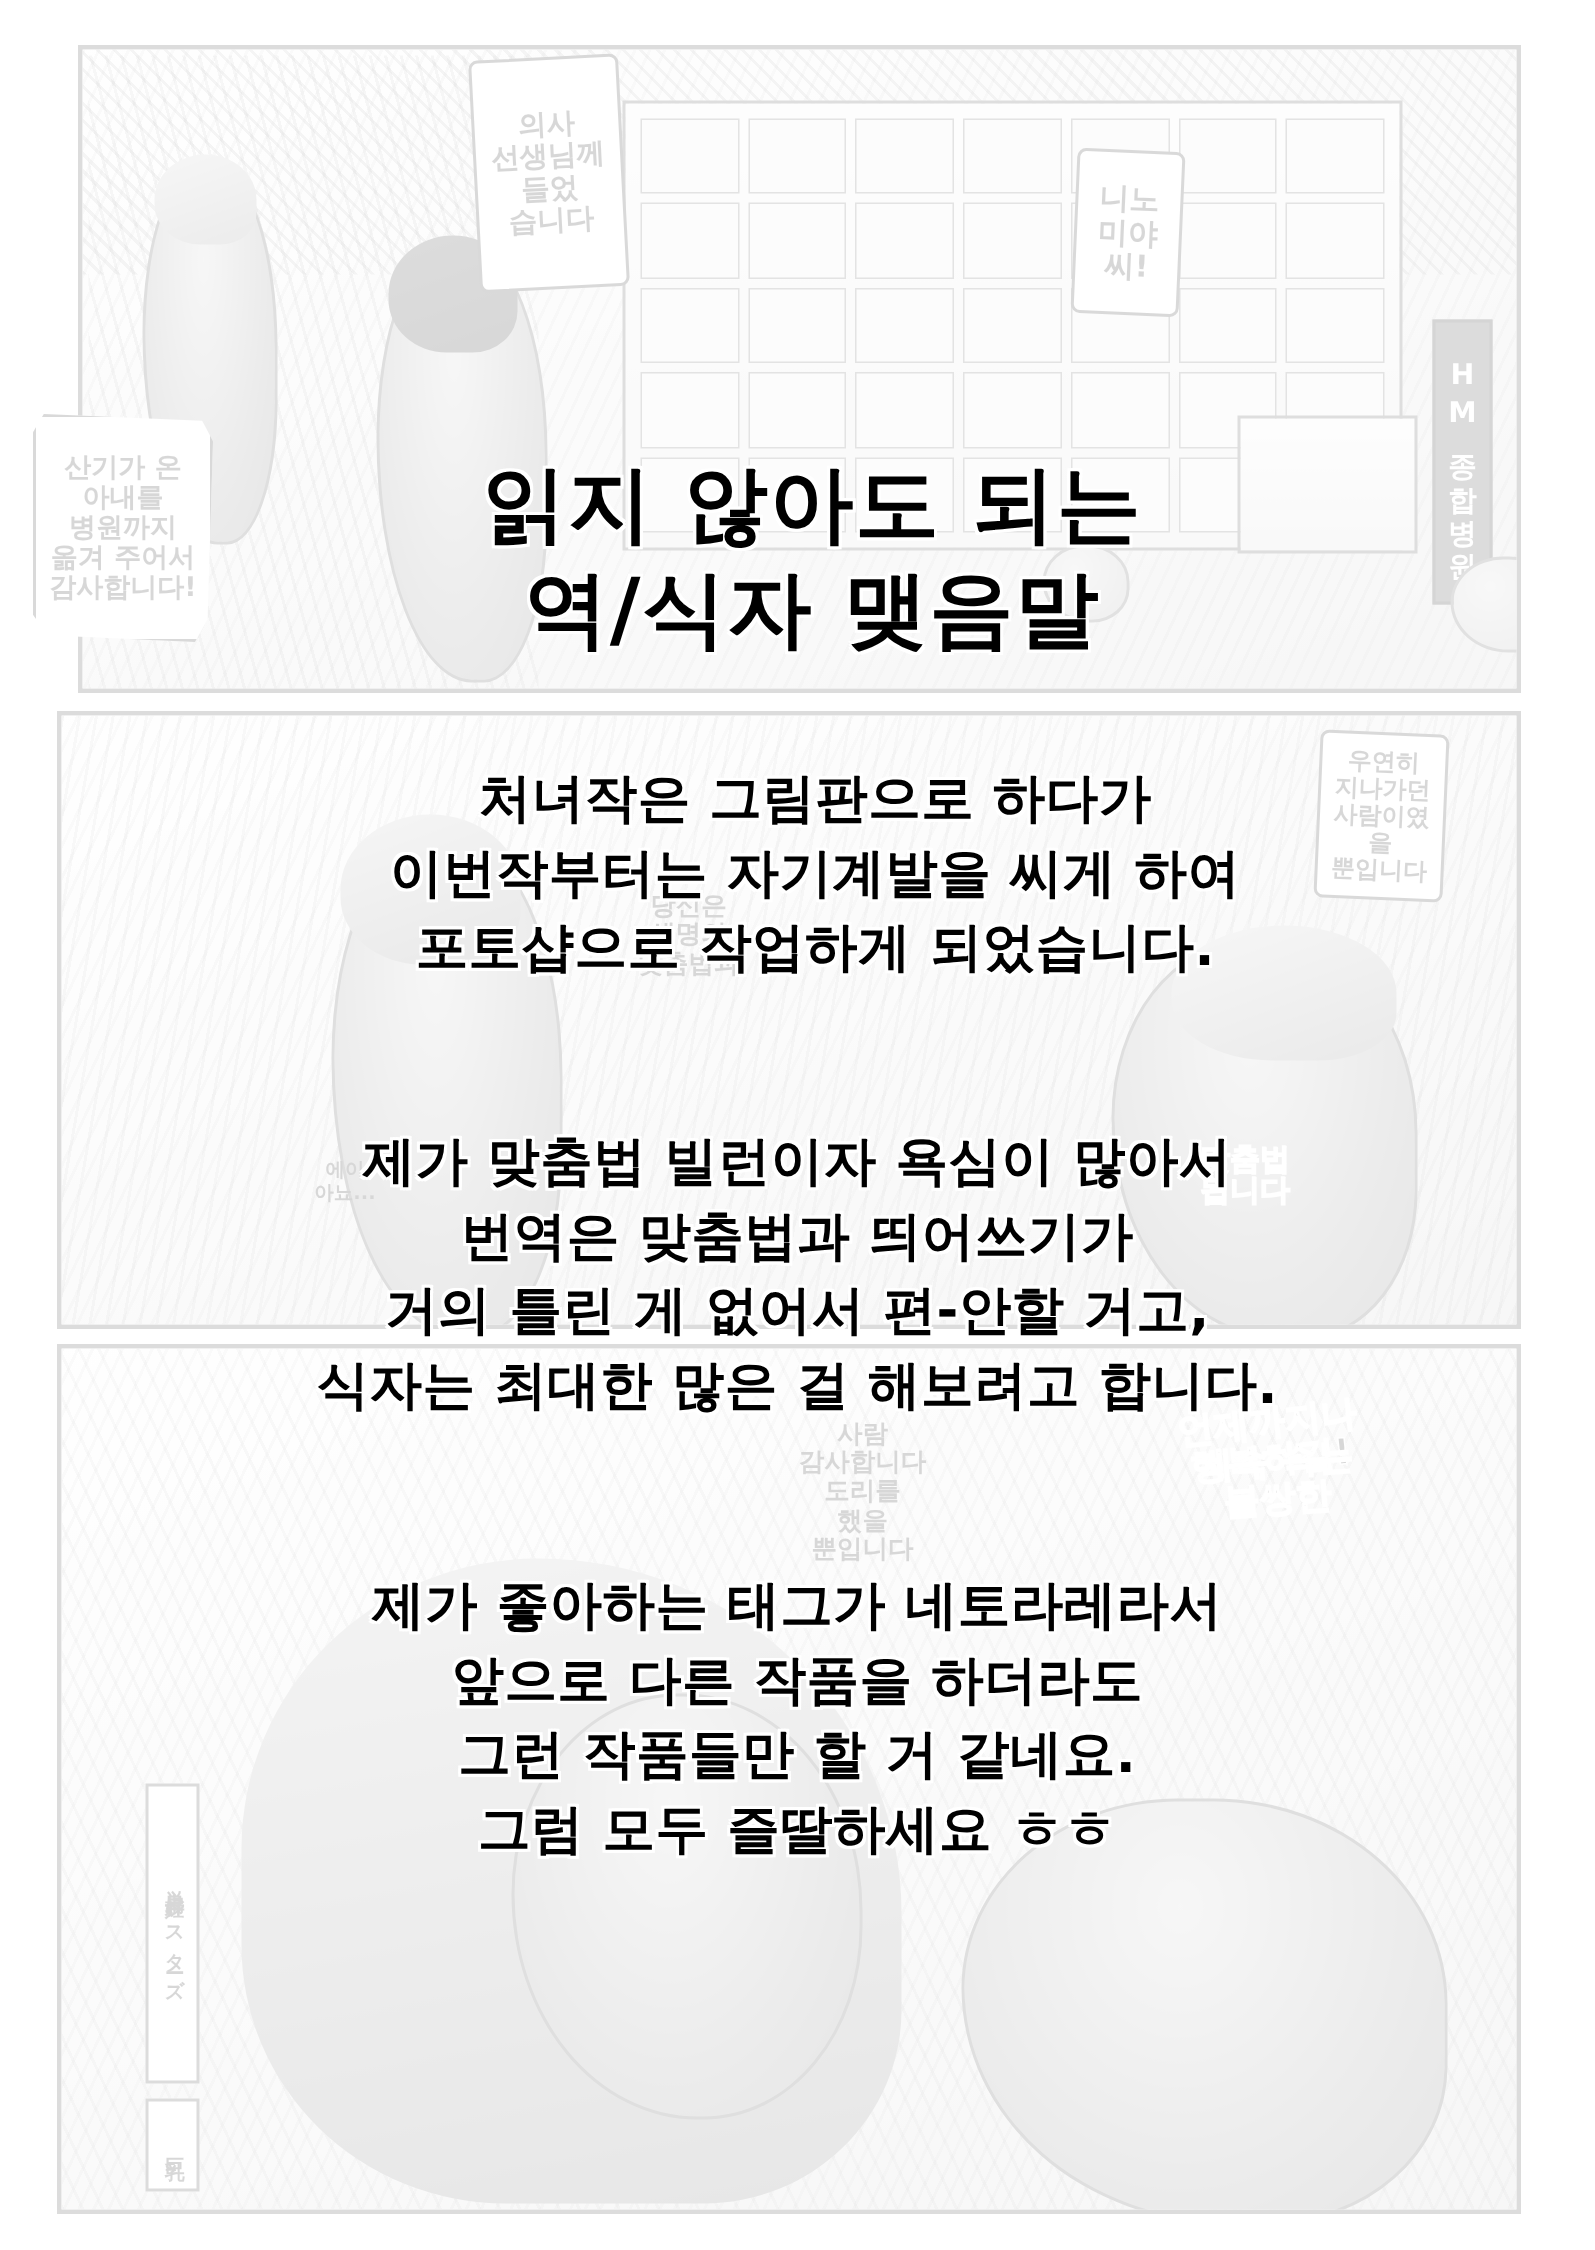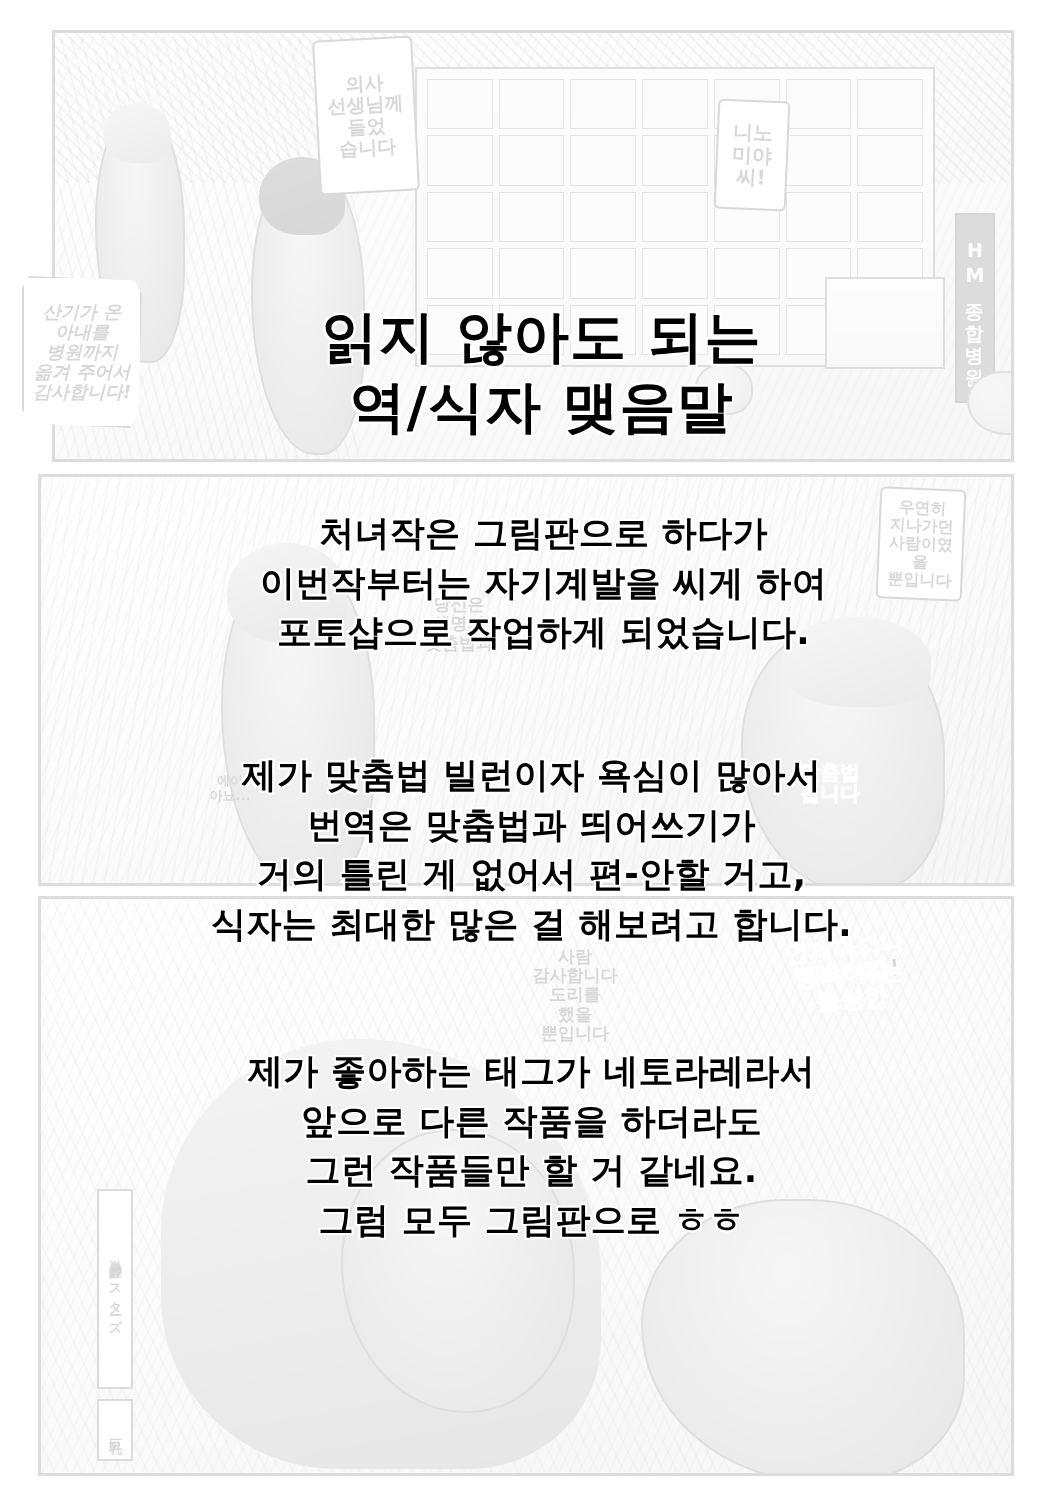--- a/index.html
+++ b/index.html
@@ -268,21 +268,21 @@
       <div class="spine" style="left:56px; top:500px; width:36px; height:62px;">巨乳</div>
     </div>
 
     <div class="bubble skew-a" style="left:316px; top:38px; width:100px; height:155px; font-size:19px;">의사
 선생님께
 들었
 습니다</div>
     <div class="bubble skew-b" style="left:716px; top:100px; width:72px; height:110px; font-size:20px;">니노
 미야
 씨!</div>
-    <div class="bubble jag" style="left:22px; top:276px; width:120px; height:152px; font-size:18px;font-style:italic;">산기가 온
+    <div class="bubble jag" style="left:22px; top:276px; width:120px; height:152px; font-size:18px;">산기가 온
 아내를
 병원까지
 옮겨 주어서
 감사합니다!</div>
     <div class="bubble skew-b" style="left:878px; top:488px; width:86px; height:112px; font-size:16px;">우연히
 지나가던
 사람이였을
 뿐입니다</div>
     <div class="bubble" style="left:404px; top:580px; width:110px; height:88px; font-size:17px; border-color:transparent; background:transparent;">당신은
 생명의
@@ -310,16 +310,16 @@
     <p id="para1" class="body-block">처녀작은 그림판으로 하다가
 이번작부터는 자기계발을 씨게 하여
 포토샵으로 작업하게 되었습니다.</p>
     <p id="para2" class="body-block">제가 맞춤법 빌런이자 욕심이 많아서
 번역은 맞춤법과 띄어쓰기가
 거의 틀린 게 없어서 편-안할 거고,
 식자는 최대한 많은 걸 해보려고 합니다.</p>
     <p id="para3" class="body-block">제가 좋아하는 태그가 네토라레라서
 앞으로 다른 작품을 하더라도
 그런 작품들만 할 거 같네요.
-그럼 모두 그림판으로 ㅎㅎ</p>
+그럼 모두 즐딸하세요 ㅎㅎ</p>
   </div>
 
 </div>
 
 </body></html>

